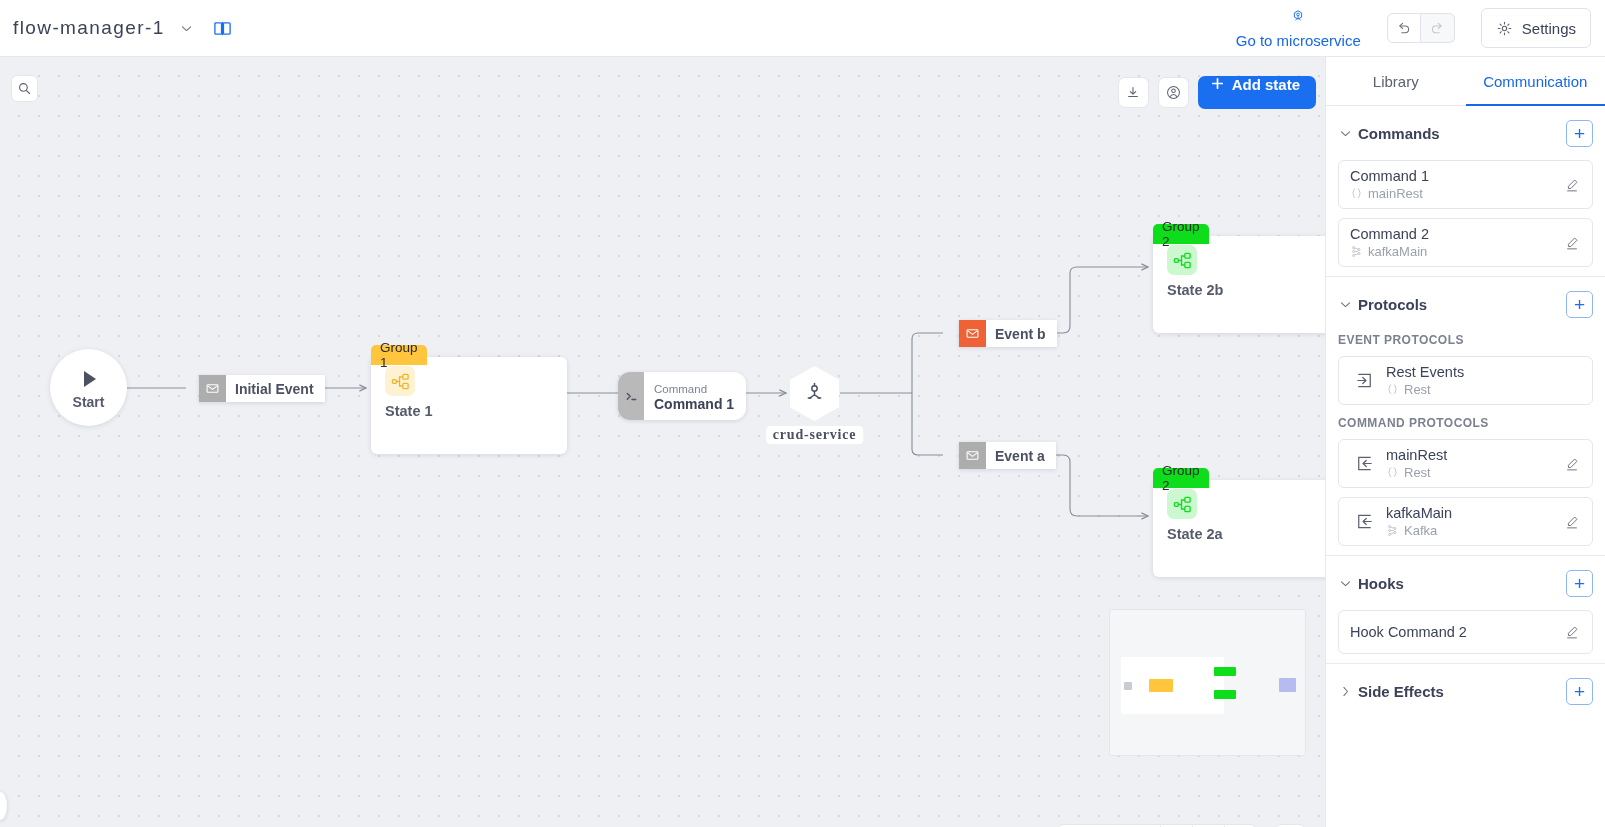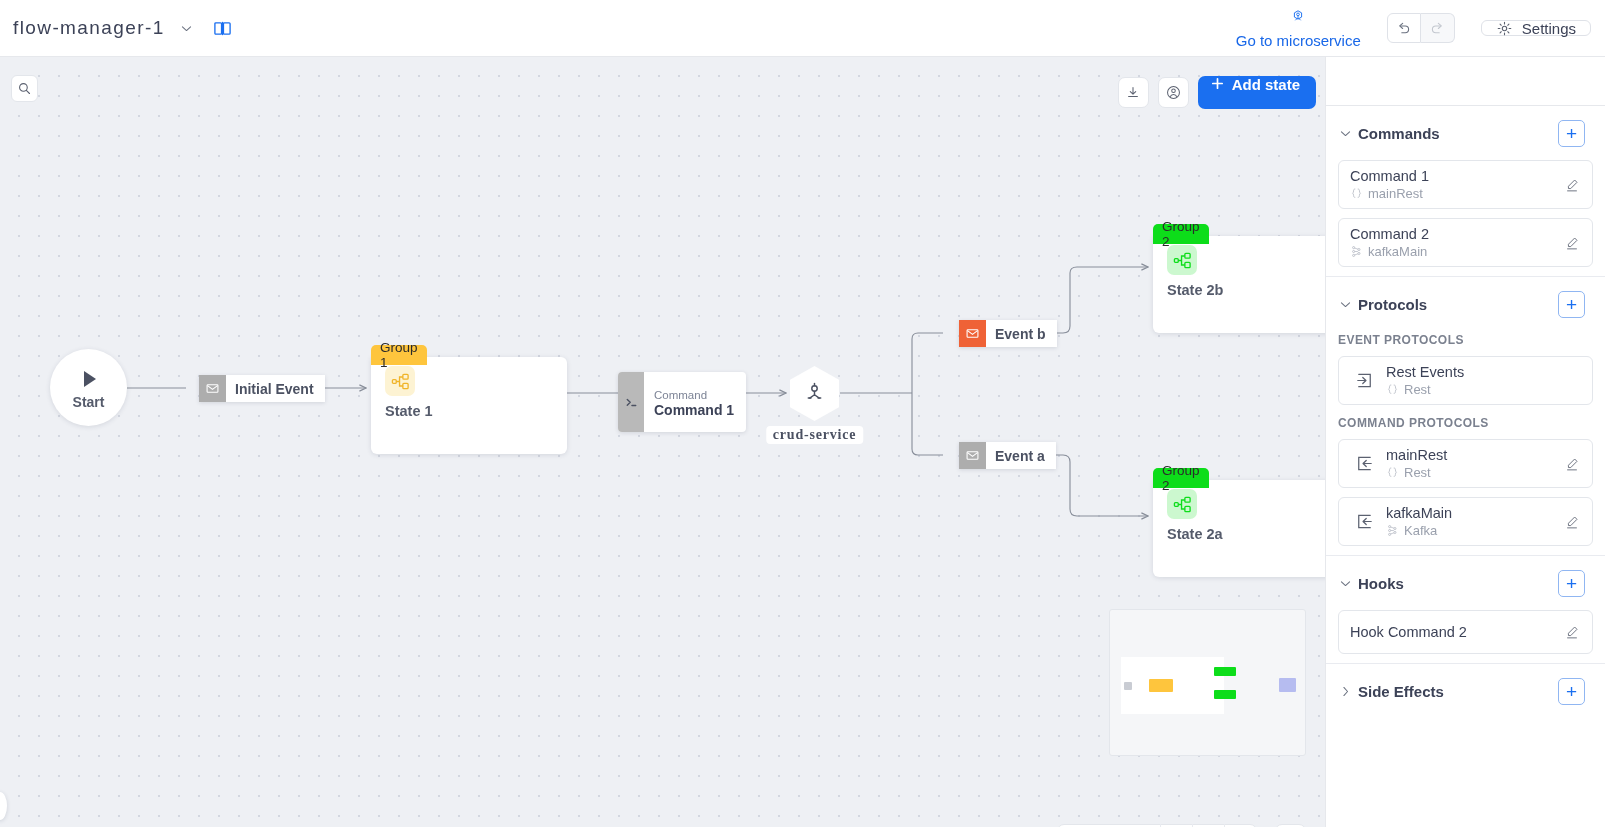--- a/index.html
+++ b/index.html
@@ -37,21 +37,21 @@
     font-size: 15px; cursor: pointer; margin-right: 26px; flex-direction: column;
   }
   .histgroup { display: flex; margin-right: 26px; }
   .hist-btn {
     width: 34px; height: 30px; border: 1px solid #dfe2e8; background: #fff;
     display: flex; align-items: center; justify-content: center; cursor: pointer;
   }
   .hist-btn:first-child { border-radius: 6px 0 0 6px; }
   .hist-btn:last-child { border-radius: 0 6px 6px 0; border-left: none; background: #f7f8fa; }
   .settings-btn {
-    height: 16px; padding: 0 14px; border: 1px solid #dfe2e8; border-radius: 6px;
+    height: 40px; padding: 0 14px; border: 1px solid #dfe2e8; border-radius: 6px;
     background: #fff; display: flex; align-items: center; gap: 9px;
     font-size: 15px; color: #3c4257; cursor: pointer;
   }
 
   
   .canvas {
     position: absolute; left: 0; top: 57px; width: 1325px; height: 770px;
     background-color: #eef0f4;
     background-image: radial-gradient(#d3d7e0 1.1px, transparent 1.1px);
     background-size: 20px 20px; background-position: 9px 9px;
@@ -92,21 +92,21 @@
     width: 27px; display: flex; align-items: center; justify-content: center;
     background: #adadad;
   }
   .evt-ico.orange { background: #ef6236; }
   .evt-lbl {
     padding: 0 11px 0 9px; display: flex; align-items: center;
     font-size: 14px; font-weight: bold; color: #4b5162; white-space: nowrap;
   }
 
   .cmd-node {
-    display: flex; align-items: stretch; height: 60px; border-radius: 4px;
+    display: flex; align-items: stretch; height: 48px; border-radius: 12px;
     overflow: hidden; box-shadow: 0 1px 4px rgba(40,50,80,.14); background: #fff;
   }
   .cmd-ico {
     width: 26px; background: #b9b9b9; display: flex; align-items: center; justify-content: center;
   }
   .cmd-txt { padding: 3px 12px 0 10px; display: flex; flex-direction: column; justify-content: center; }
   .cmd-kind { font-size: 11.5px; color: #7d8496; line-height: 13px; }
   .cmd-name { font-size: 14px; font-weight: bold; color: #3c4257; line-height: 16px; }
 
   .group-node { position: absolute; }
@@ -188,21 +188,21 @@
   .rtab {
     flex: 1; display: flex; align-items: center; justify-content: center;
     font-size: 15px; color: #5b6170; cursor: pointer; position: relative;
   }
   .rtab.active { color: #1867e8; }
   .rtab.active::after {
     content: ''; position: absolute; left: 0; right: 0; bottom: -1px;
     height: 2.5px; background: #1867e8;
   }
   .sect-head {
-    display: flex; align-items: center; height: 54px; padding: 0 20px 0 6px;
+    display: flex; align-items: center; height: 54px; padding: 0 12px 0 6px;
   }
   .sect-chev {
     width: 26px; display: flex; align-items: center; justify-content: center; cursor: pointer;
   }
   .sect-title { font-size: 15px; font-weight: bold; color: #3c4257; }
   .sect-add {
     margin-left: auto; width: 27px; height: 27px; border: 1px solid #90b6f2;
     border-radius: 5px; background: #fff; color: #1a6ff0; font-size: 19px;
     display: flex; align-items: center; justify-content: center; cursor: pointer; line-height: 1;
   }
@@ -468,20 +468,22 @@
 
     <div class="panel-toggle">
       
     </div>
 
     <div class="left-handle"></div>
   </div>
 
   <div class="rpanel">
     <div class="rtabs">
+      <div class="rtab">Library</div>
+      <div class="rtab active">Communication</div>
     </div>
 
     <div class="sect-head">
       <div class="sect-chev">
         <svg width="13" height="13" viewBox="0 0 16 16">
             <path d="M3 6l5 4.5L13 6" stroke="#6b7280" stroke-width="1.3" fill="none" stroke-linecap="round" stroke-linejoin="round"></path>
           </svg>
       </div>
       <div class="sect-title">Commands</div>
       <div class="sect-add">+</div>

